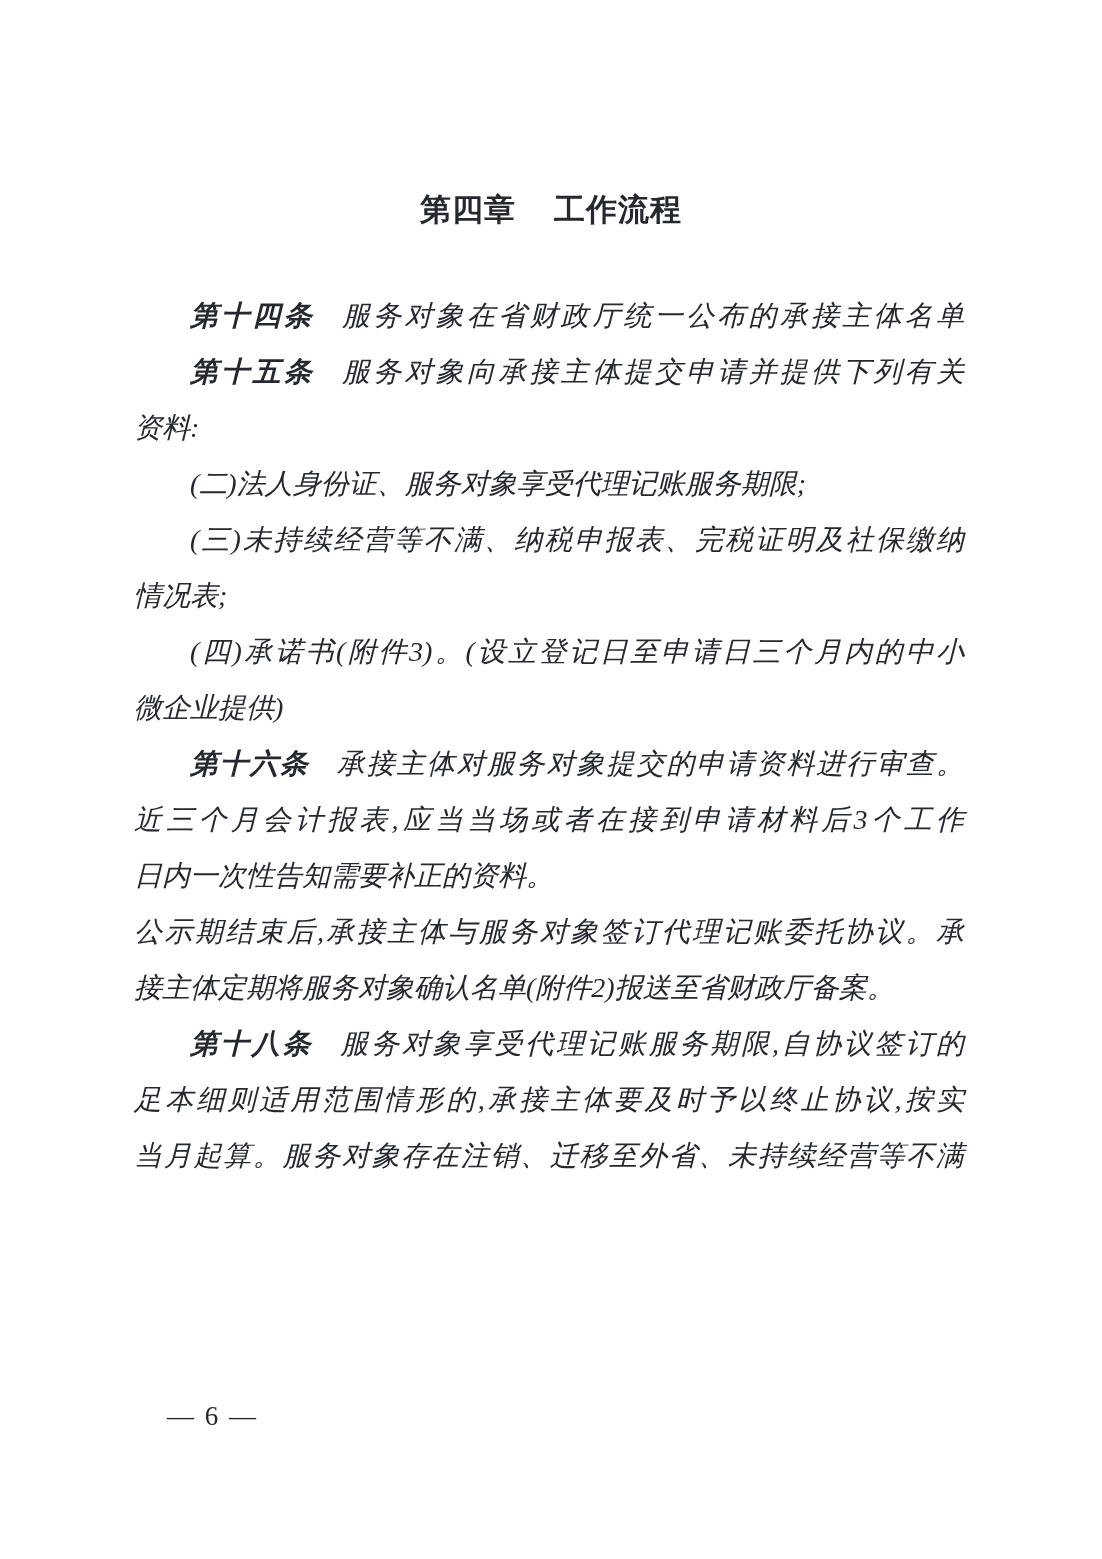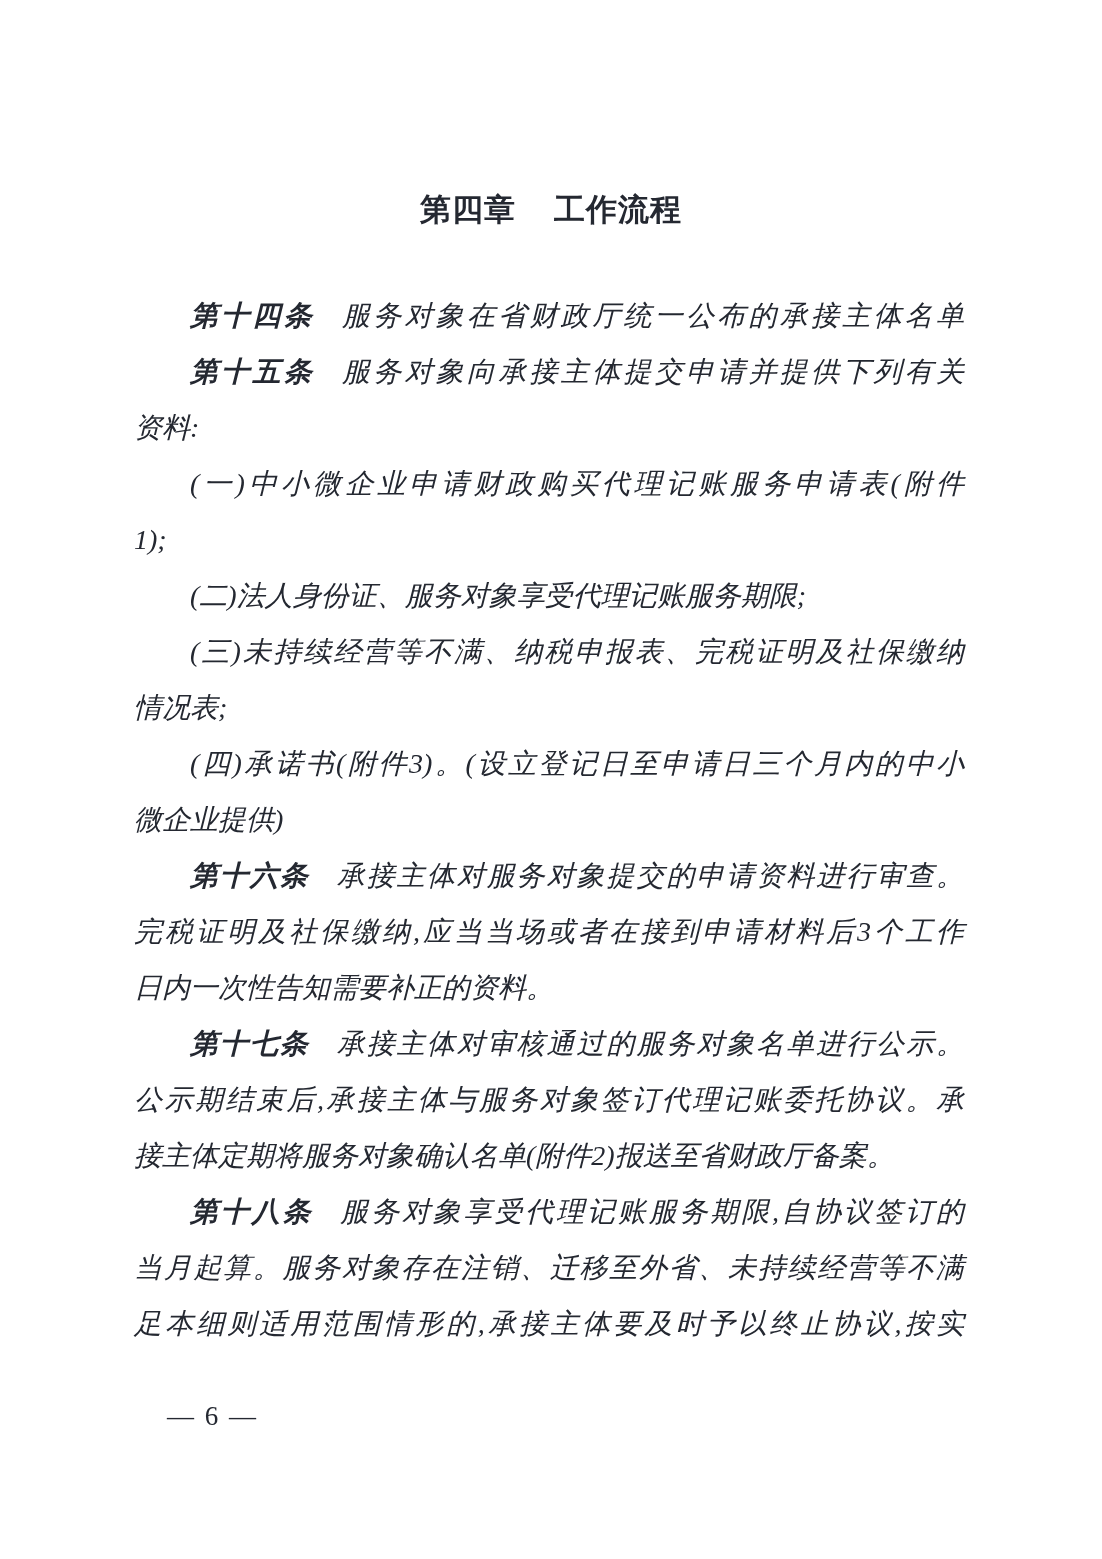--- a/index.html
+++ b/index.html
@@ -80,46 +80,41 @@
 
   <div class="document-body">
       <div class="paragraph">
         <div class="line indent fill"><b class="article-label">第十四条</b>服务对象在省财政厅统一公布的承接主体名单</div>
       </div>
       <div class="paragraph">
         <div class="line indent fill"><b class="article-label">第十五条</b>服务对象向承接主体提交申请并提供下列有关</div>
         <div class="line">资料:</div>
       </div>
       <div class="paragraph">
-        <div class="line indent fill">(一)中小微企业申请财政购买代理记账服务申请表(附件</div>
-        <div class="line">1);</div>
-      </div>
-      <div class="paragraph">
         <div class="line indent">(二)法人身份证、服务对象享受代理记账服务期限;</div>
       </div>
       <div class="paragraph">
         <div class="line indent fill">(三)未持续经营等不满、纳税申报表、完税证明及社保缴纳</div>
         <div class="line">情况表;</div>
       </div>
       <div class="paragraph">
         <div class="line indent fill">(四)承诺书(附件3)。(设立登记日至申请日三个月内的中小</div>
         <div class="line">微企业提供)</div>
       </div>
       <div class="paragraph">
         <div class="line indent fill"><b class="article-label">第十六条</b>承接主体对服务对象提交的申请资料进行审查。</div>
-        <div class="line fill">完税证明及社保缴纳,应当当场或者在接到申请材料后3个工作</div>
+        <div class="line fill">近三个月会计报表,应当当场或者在接到申请材料后3个工作</div>
         <div class="line">日内一次性告知需要补正的资料。</div>
       </div>
       <div class="paragraph">
-        <div class="line indent fill"><b class="article-label">第十七条</b>承接主体对审核通过的服务对象名单进行公示。</div>
         <div class="line fill">公示期结束后,承接主体与服务对象签订代理记账委托协议。承</div>
         <div class="line">接主体定期将服务对象确认名单(附件2)报送至省财政厅备案。</div>
       </div>
       <div class="paragraph">
         <div class="line indent fill"><b class="article-label">第十八条</b>服务对象享受代理记账服务期限,自协议签订的</div>
+        <div class="line fill">足本细则适用范围情形的,承接主体要及时予以终止协议,按实</div>
         <div class="line fill">当月起算。服务对象存在注销、迁移至外省、未持续经营等不满</div>
-        <div class="line fill">足本细则适用范围情形的,承接主体要及时予以终止协议,按实</div>
       </div>
     </div>
 
   <div class="page-number">— 6 —</div>
 
 </div>
 
 </body></html>

